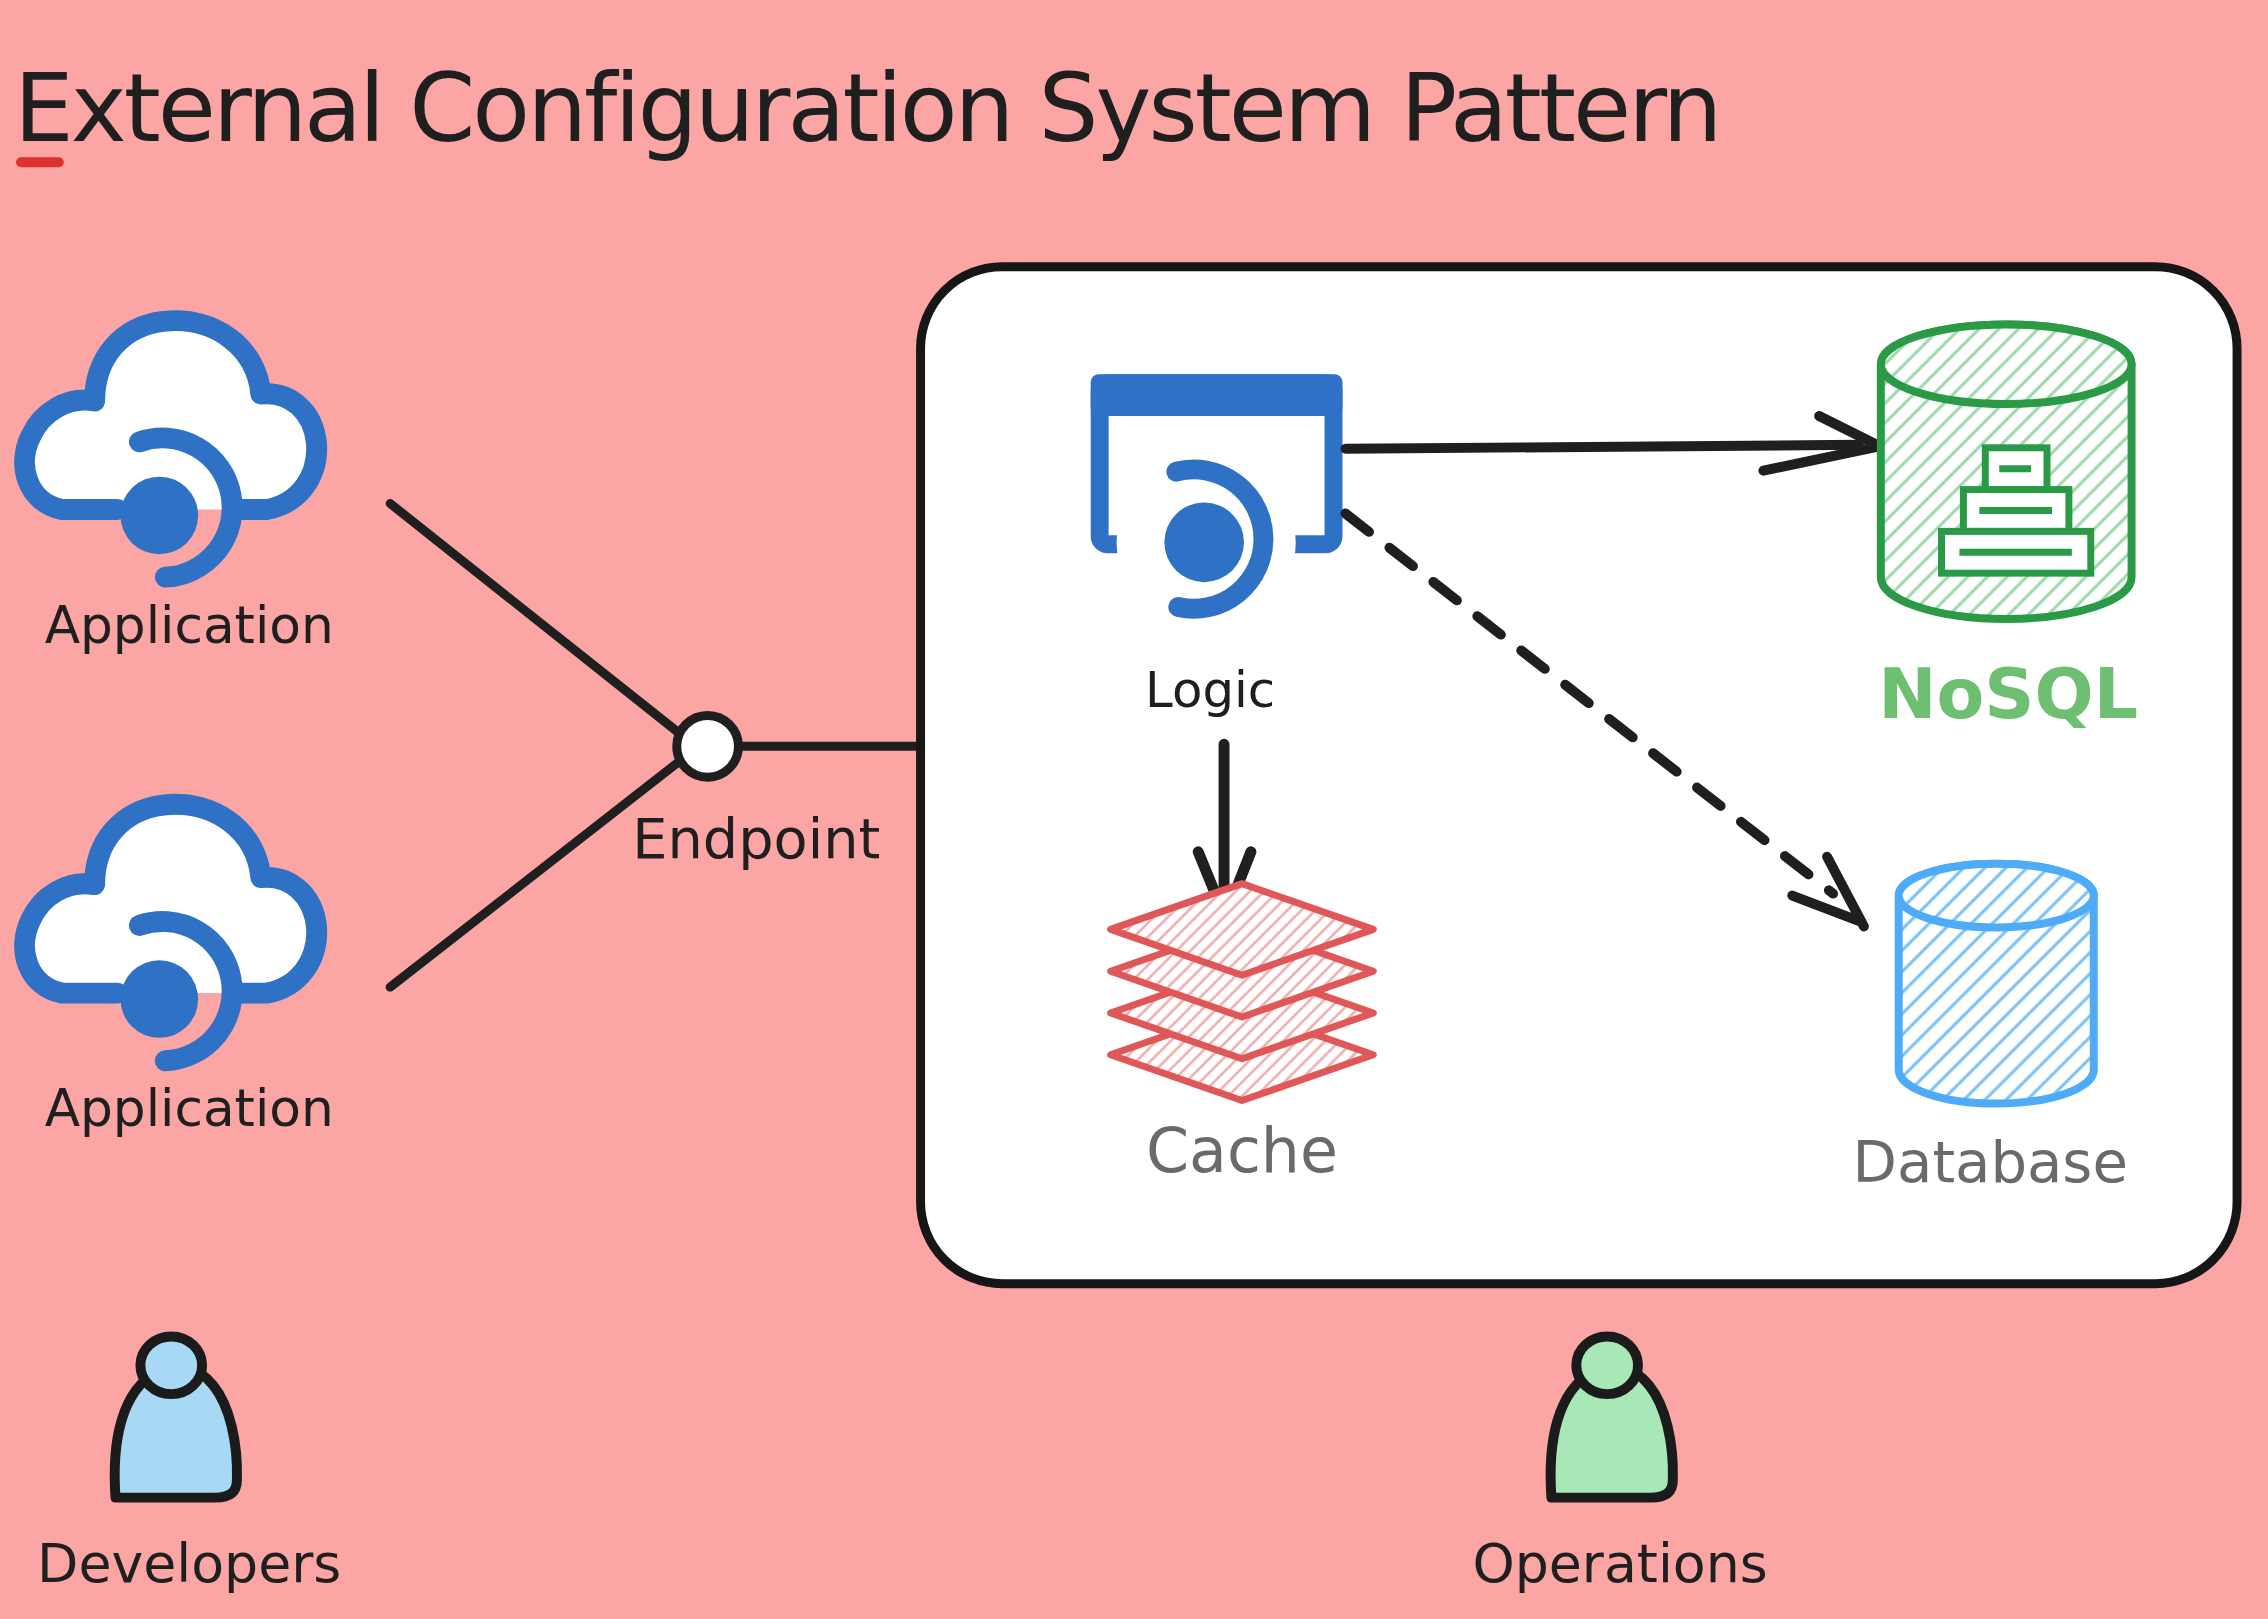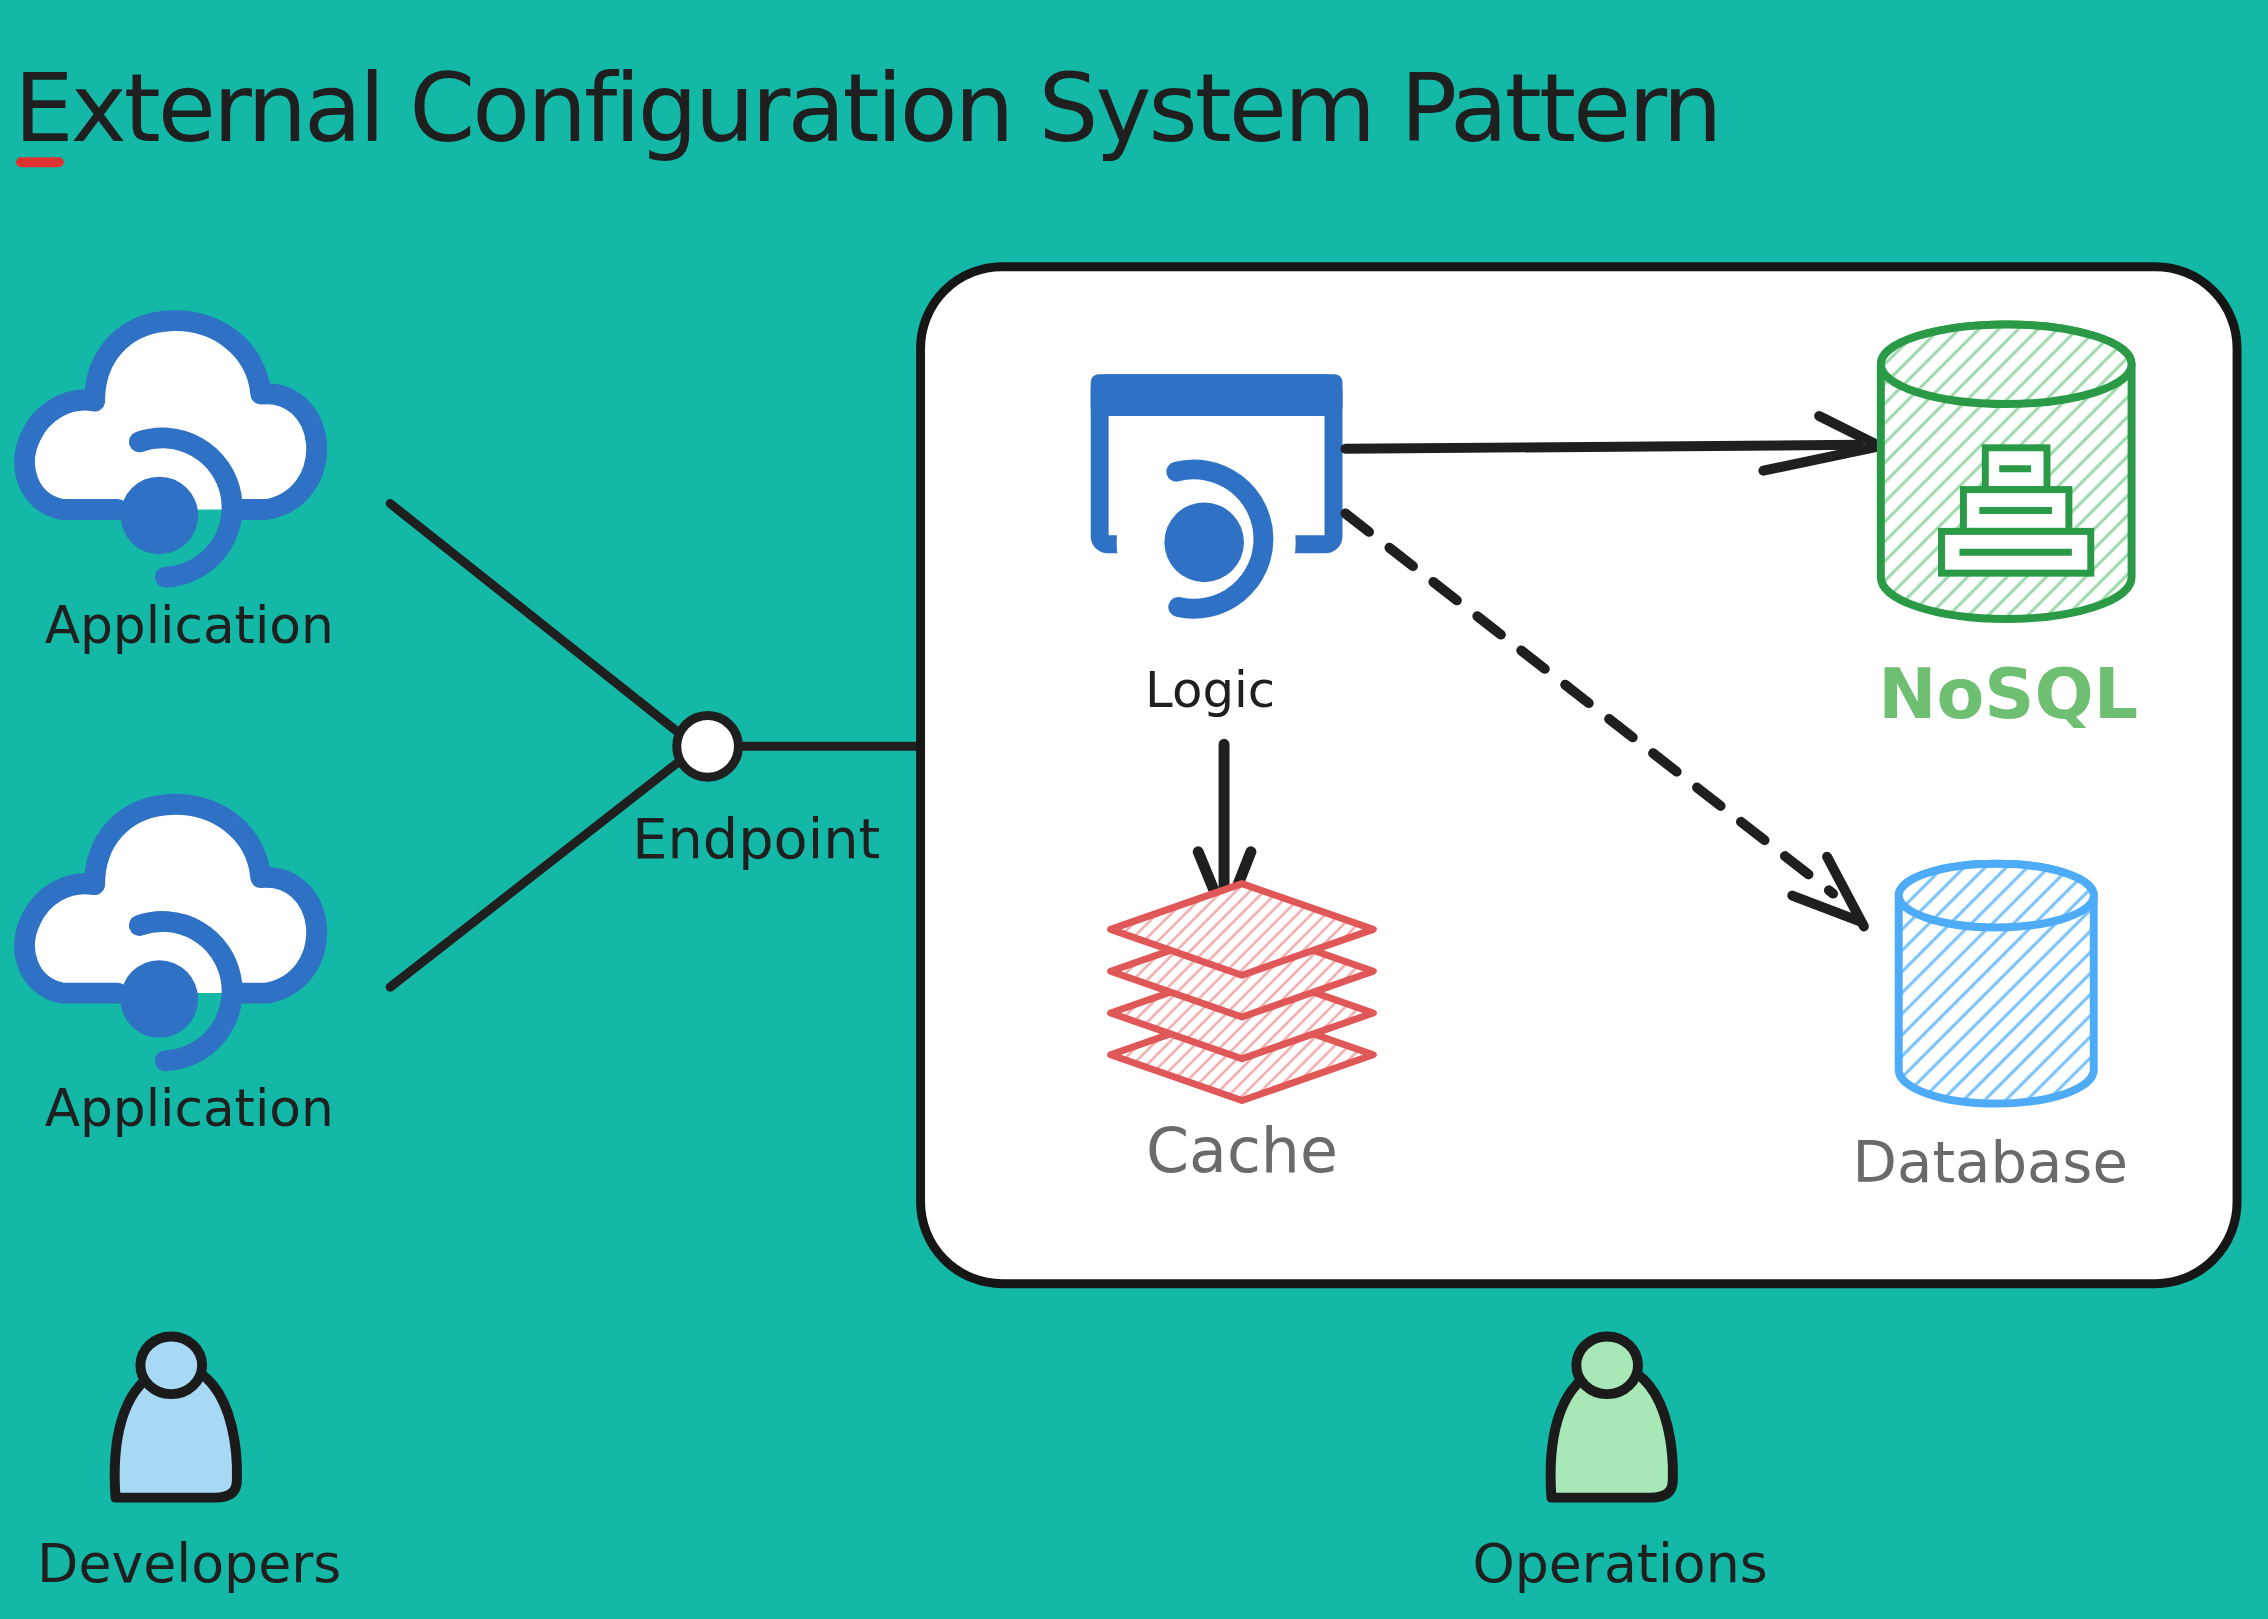--- a/index.html
+++ b/index.html
@@ -1,16 +1,16 @@
 <!DOCTYPE html>
 <html><head>
 <meta charset="utf-8">
 <style>
   html,body{margin:0;padding:0;background:#ffffff;}
-  .stage{position:relative;width:2269px;height:1620px;background:#14b8a6;overflow:hidden;
+  .stage{position:relative;width:2269px;height:1620px;background:#fca5a5;overflow:hidden;
          font-family:"DejaVu Sans", sans-serif;}
   svg{position:absolute;left:0;top:0;}
   text{font-family:"DejaVu Sans", sans-serif;fill:#1f1f1f;}
   .title-text{font-size:95px;letter-spacing:-3px;font-weight:500;}
   .node-label{font-size:52px;}
   .gray-label{fill:#6a6a6a;}
   .green-label{fill:#6fbf73;font-weight:bold;}
 </style>
 </head>
 <body>

